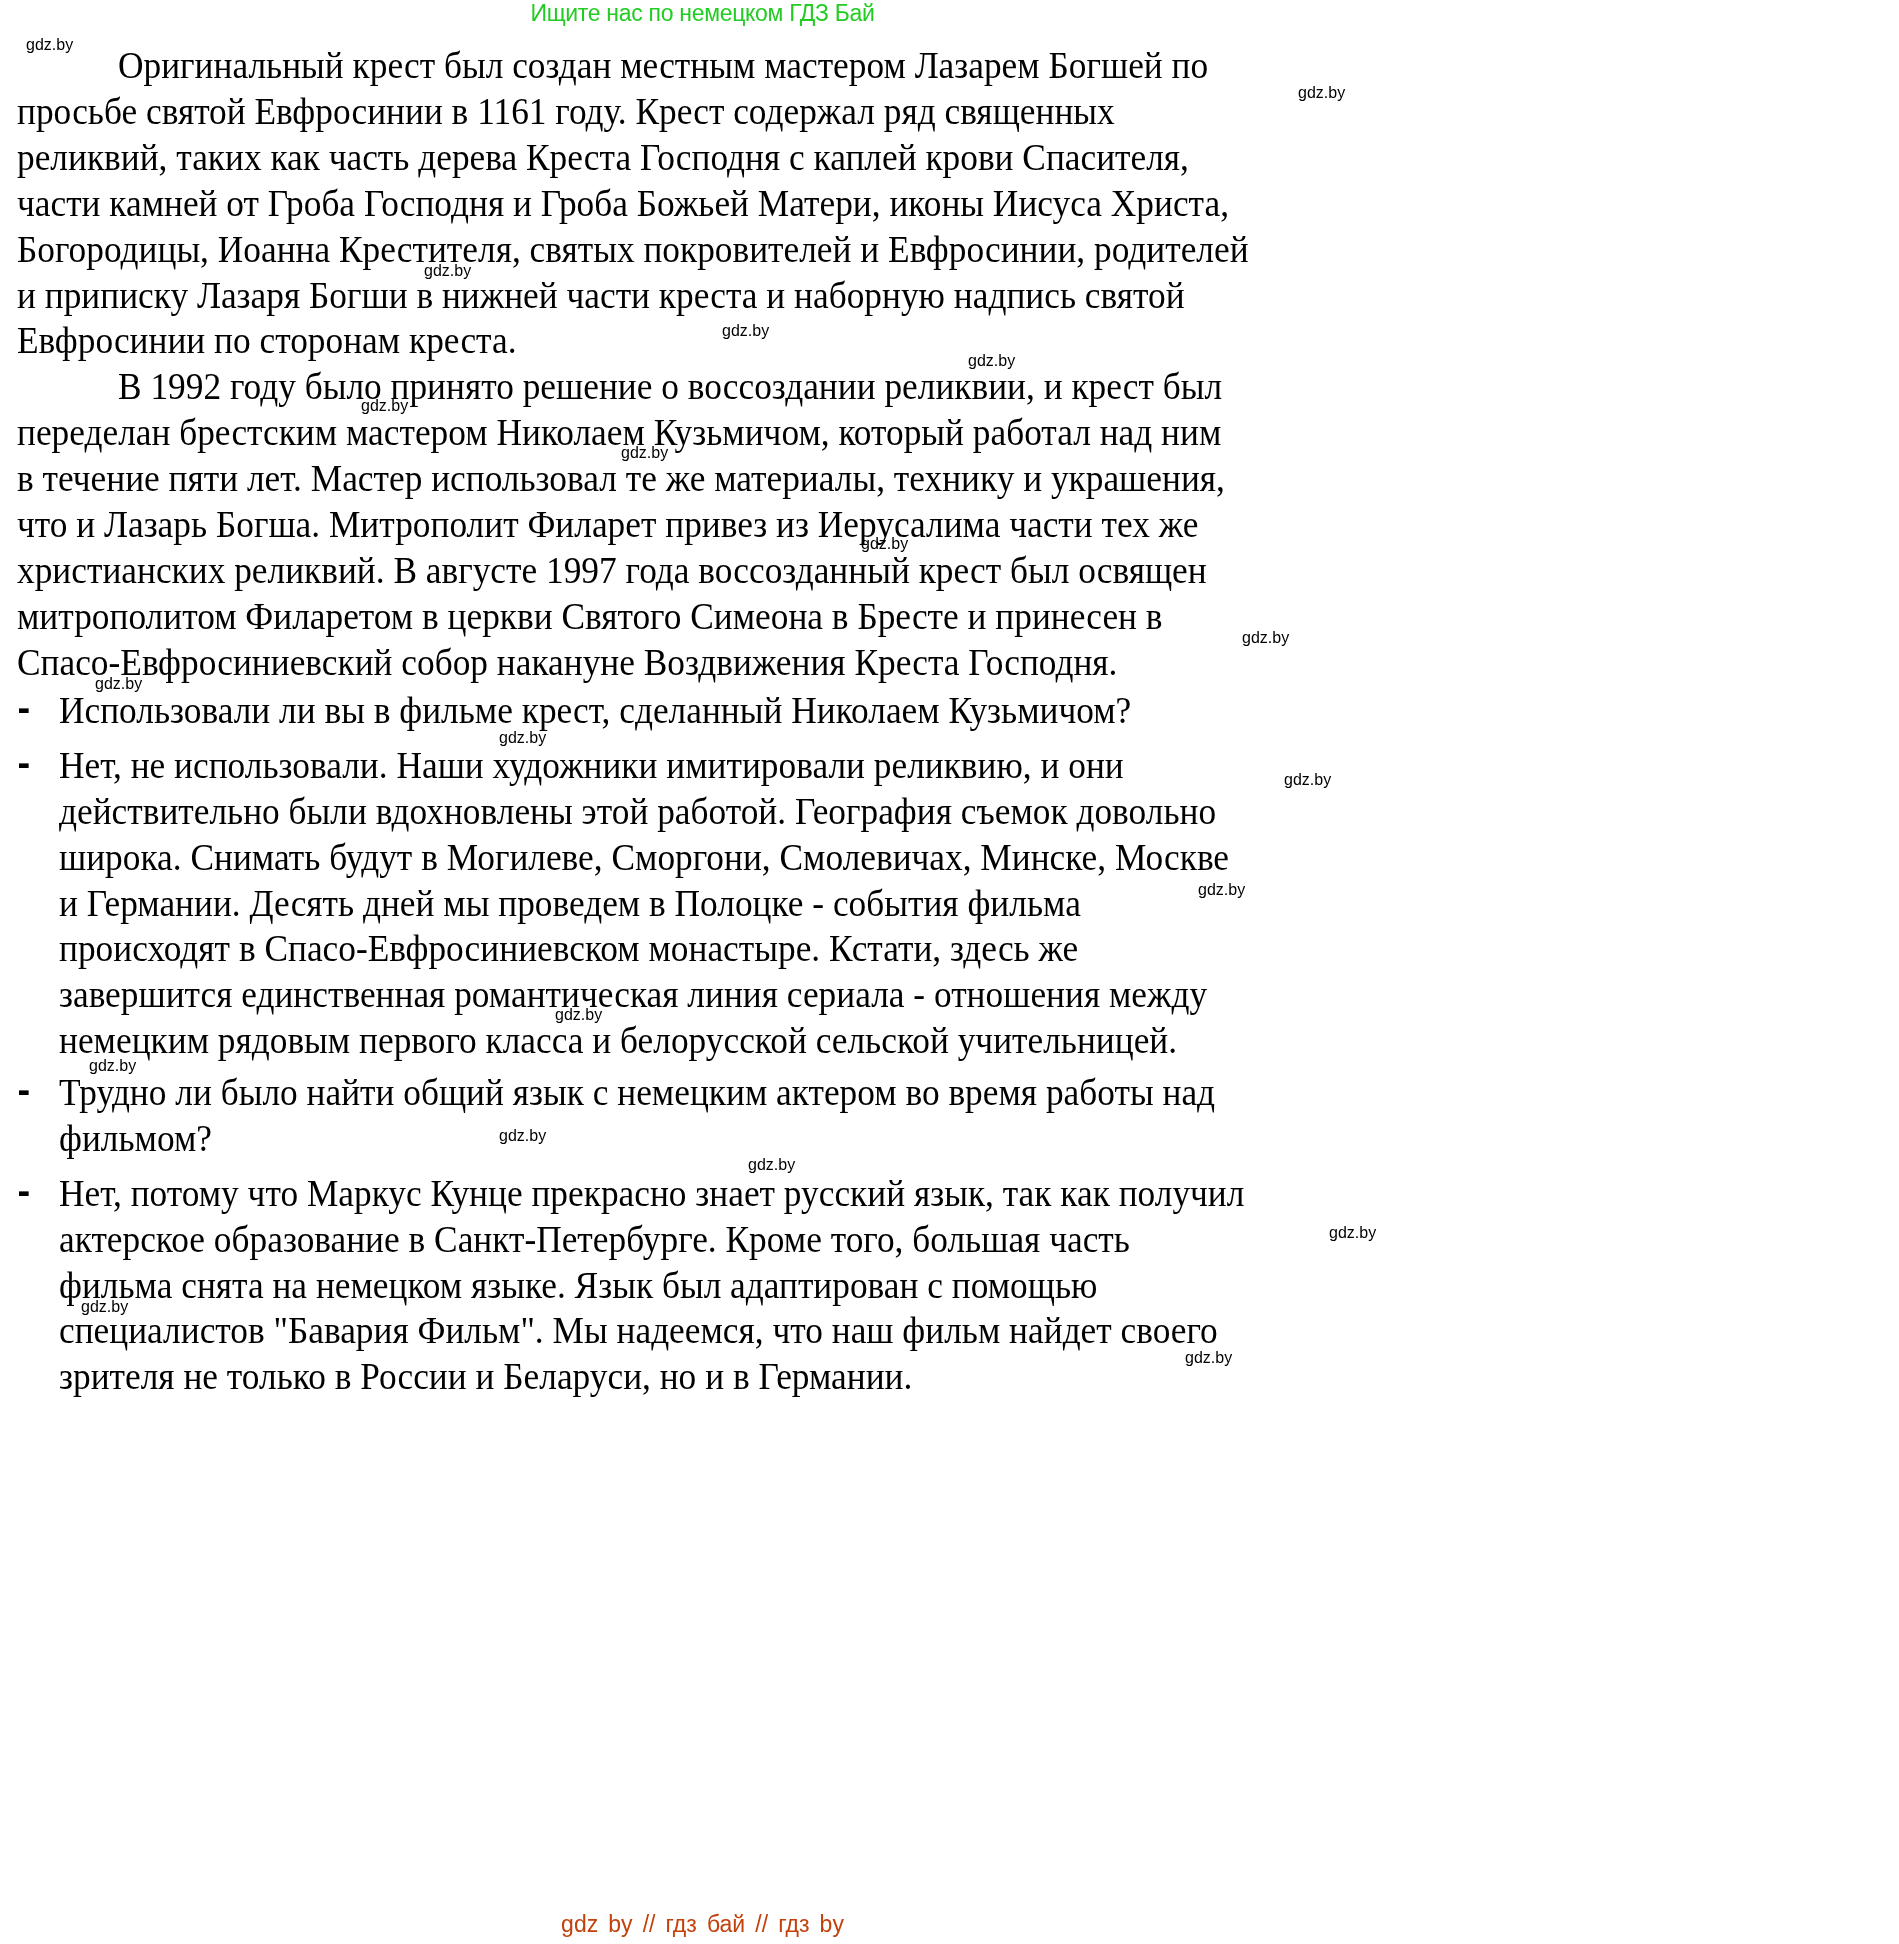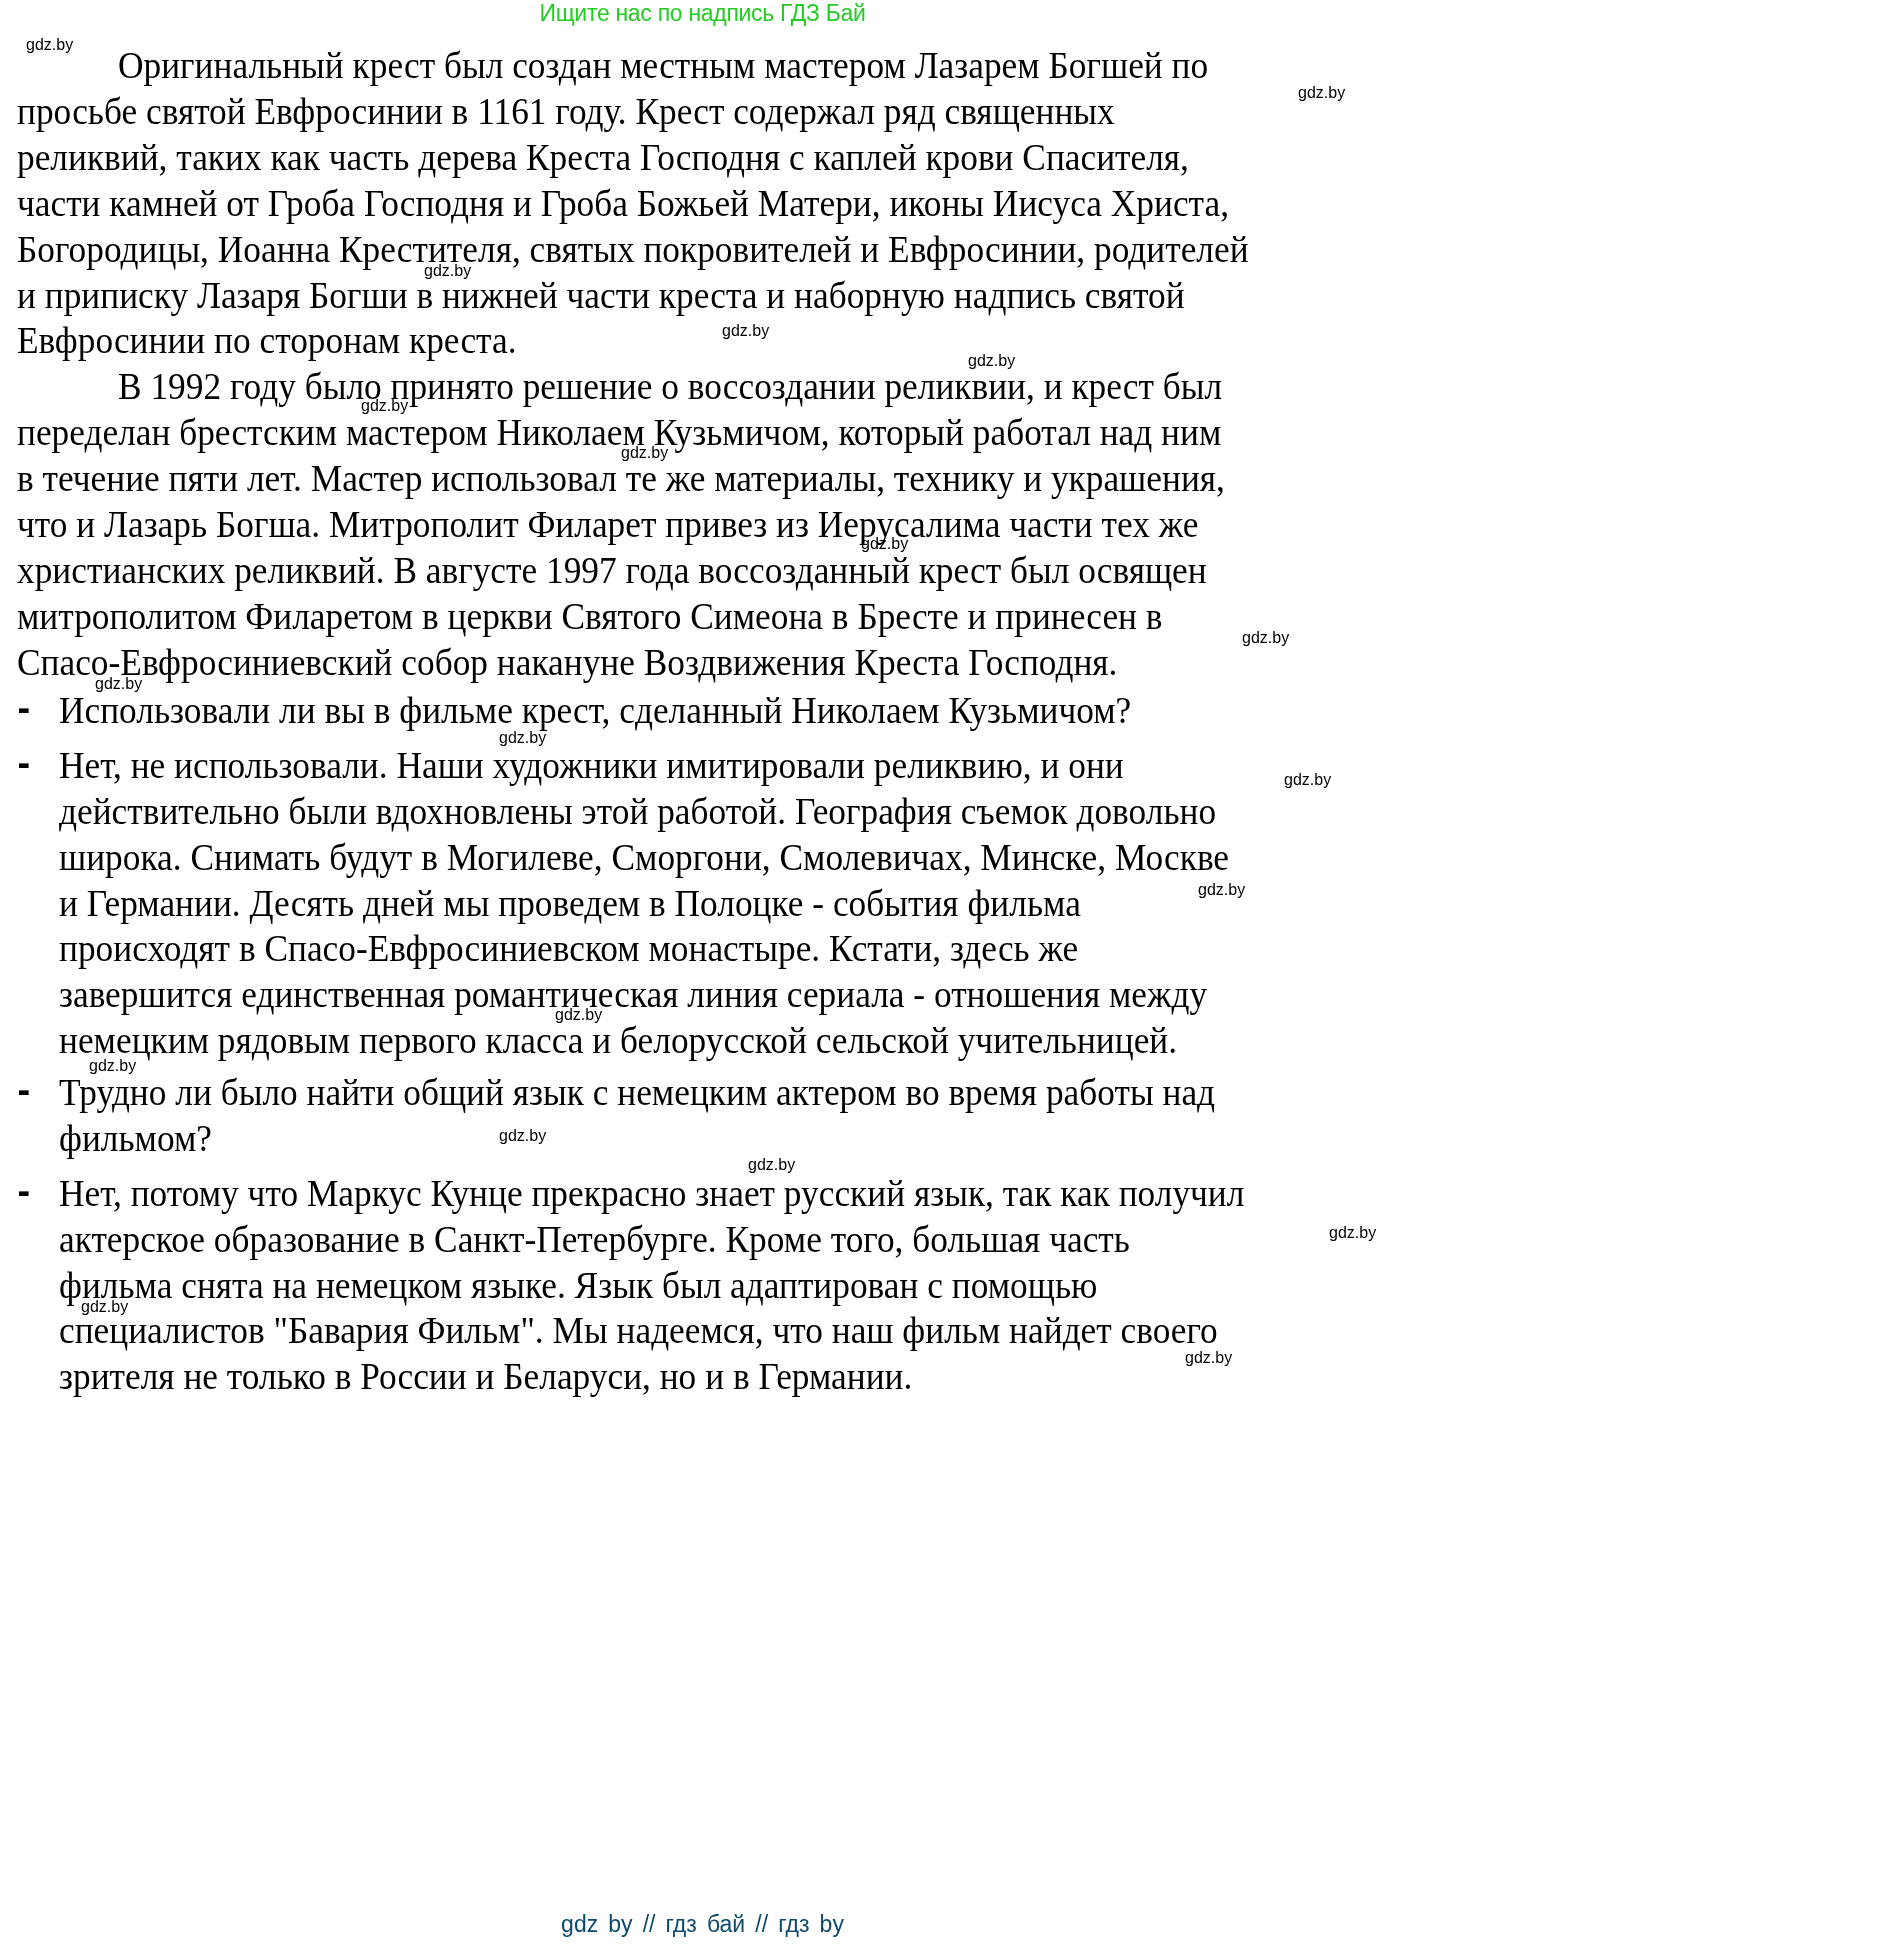--- a/index.html
+++ b/index.html
@@ -63,28 +63,28 @@
     }
     .footer {
       position: absolute;
       top: 1910px;
       left: 0;
       width: 1405px;
       text-align: center;
       font-family: "Liberation Sans", "DejaVu Sans", sans-serif;
       font-size: 23px;
       line-height: 29px;
-      color: #0c4a6e;
+      color: #c2410c;
       word-spacing: 3.7px;
     }
   </style>
 </head>
 <body>
 
-<div class="header">Ищите нас по надпись ГДЗ Бай</div>
+<div class="header">Ищите нас по немецком ГДЗ Бай</div>
 
 <div class="content">
 
   <div class="line indent" style="top:0px">Оригинальный крест был создан местным мастером Лазарем Богшей по</div>
   <div class="line" style="top:46px">просьбе святой Евфросинии в 1161 году. Крест содержал ряд священных</div>
   <div class="line" style="top:92px">реликвий, таких как часть дерева Креста Господня с каплей крови Спасителя,</div>
   <div class="line" style="top:138px">части камней от Гроба Господня и Гроба Божьей Матери, иконы Иисуса Христа,</div>
   <div class="line" style="top:184px">Богородицы, Иоанна Крестителя, святых покровителей и Евфросинии, родителей</div>
   <div class="line" style="top:230px">и приписку Лазаря Богши в нижней части креста и наборную надпись святой</div>
   <div class="line" style="top:275px">Евфросинии по сторонам креста.</div>

